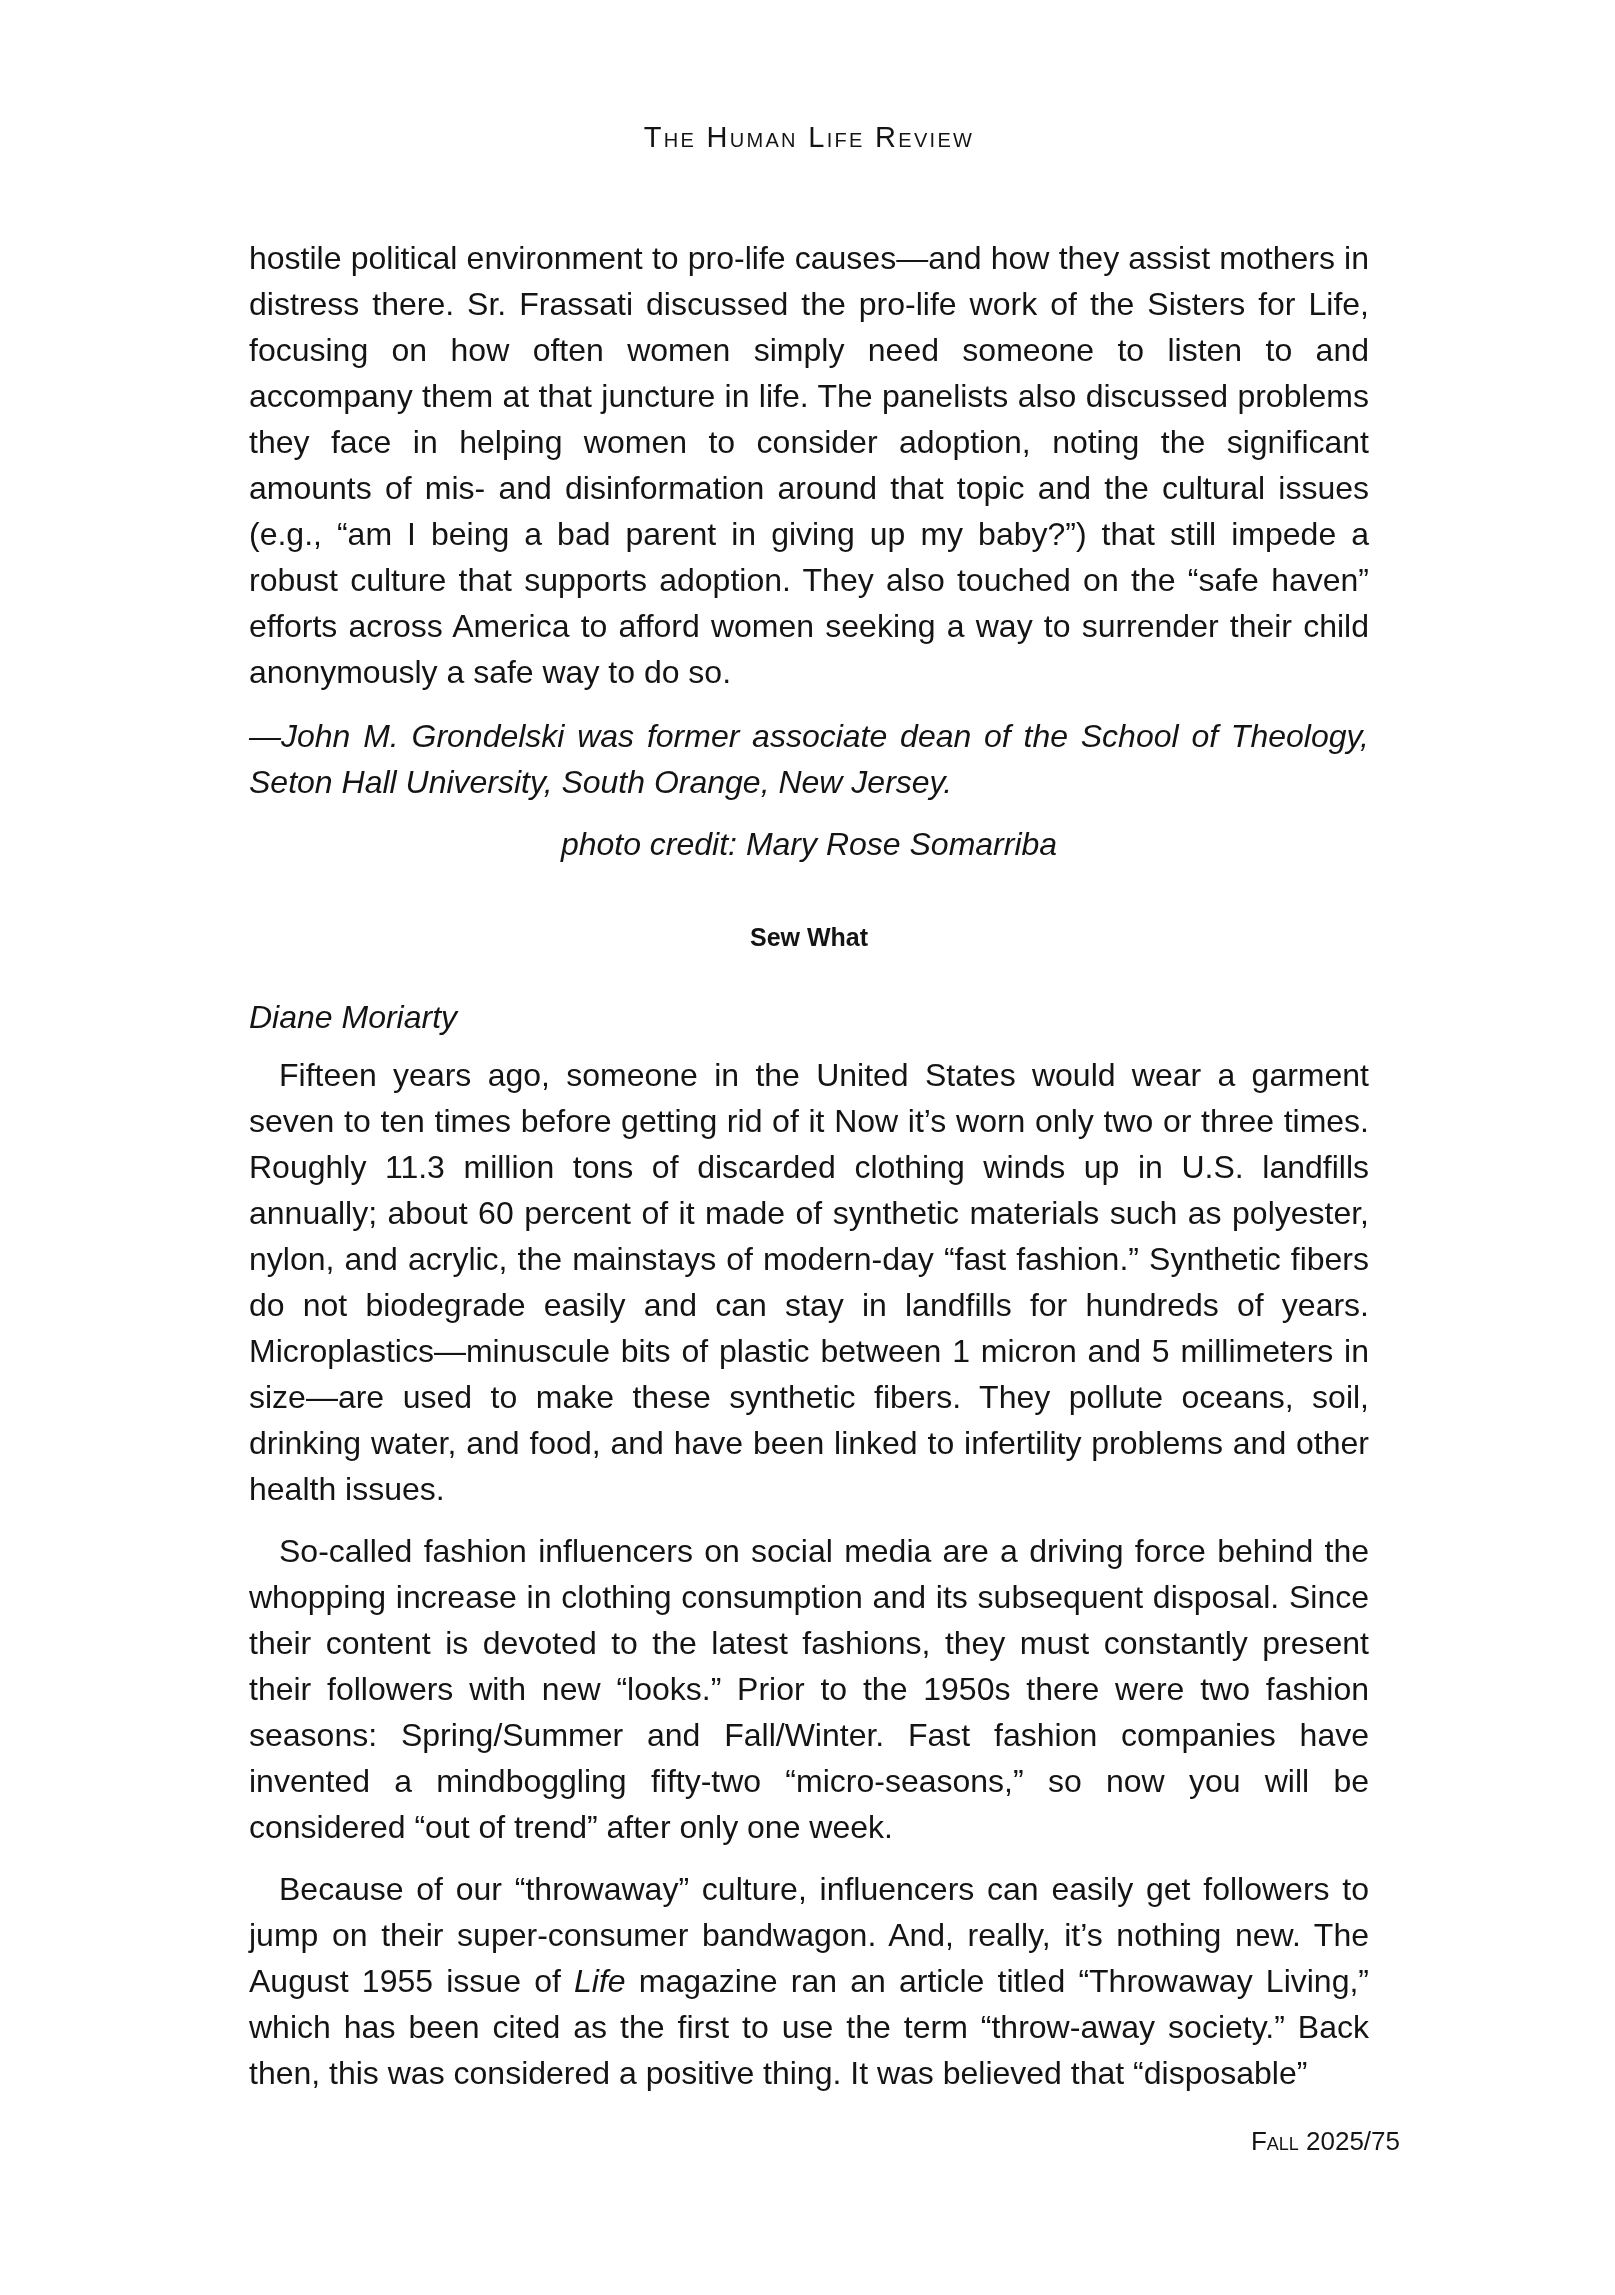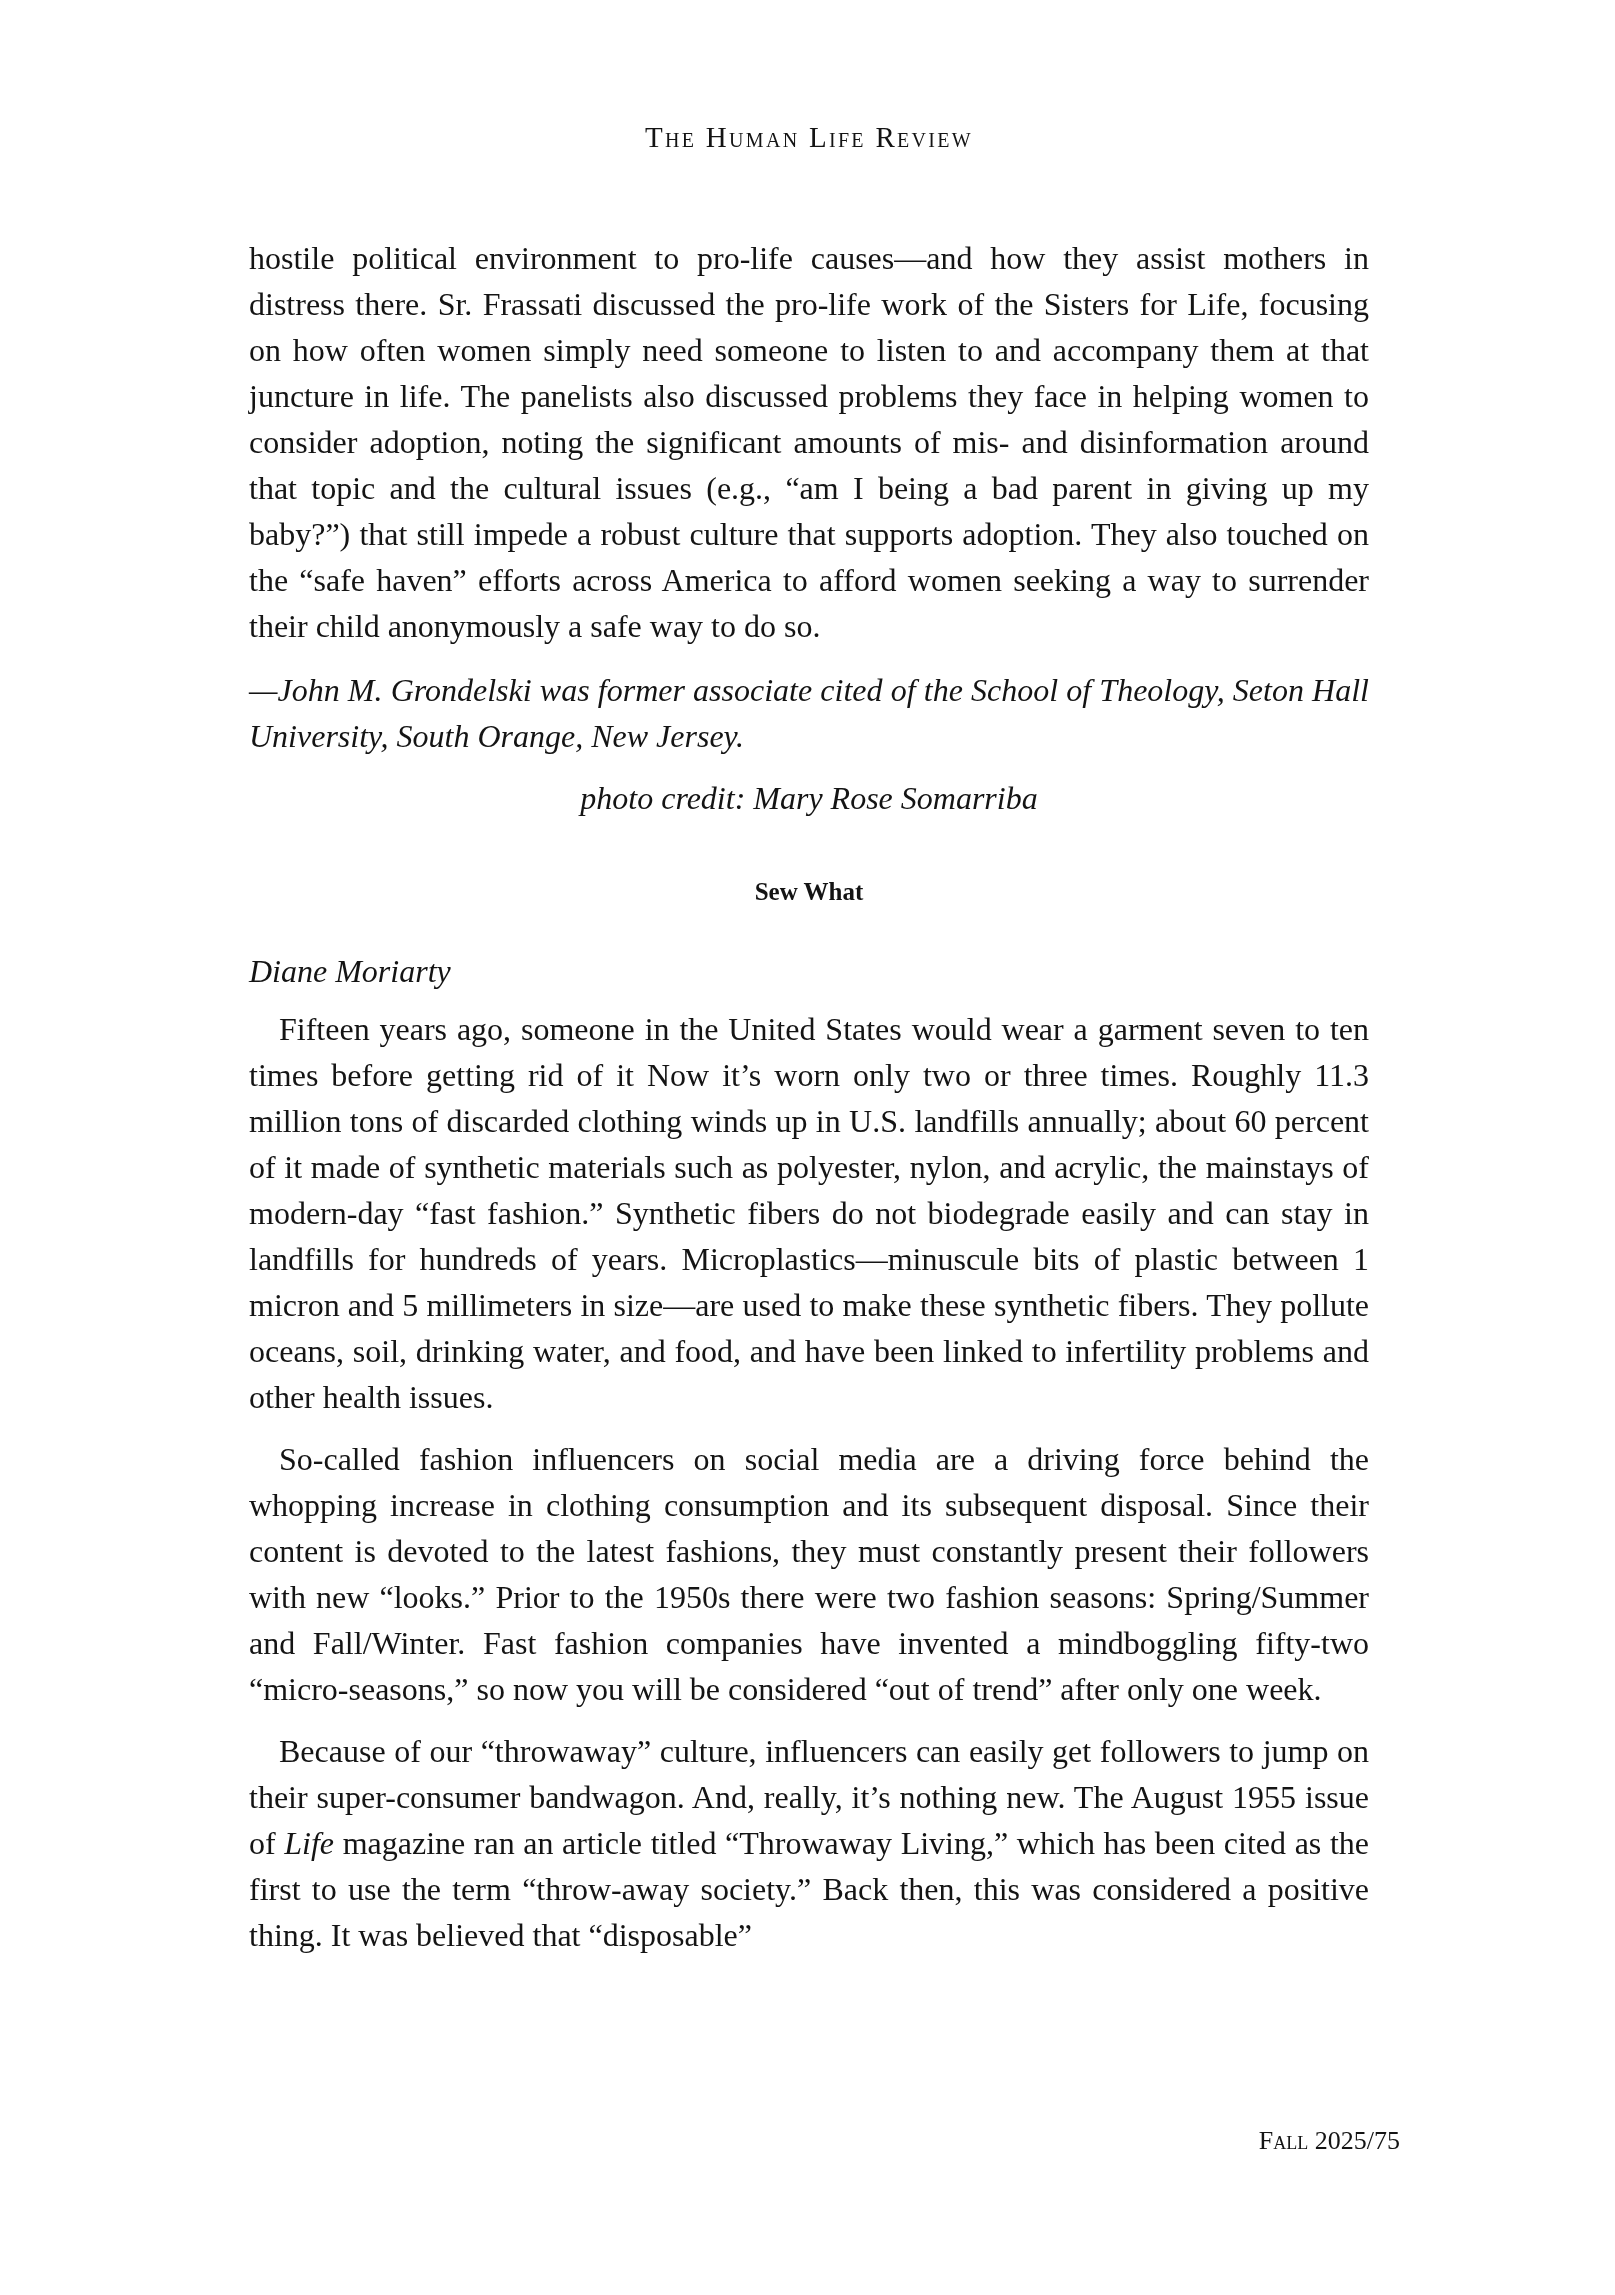--- a/index.html
+++ b/index.html
@@ -6,21 +6,21 @@
     margin: 0;
     padding: 0;
     background: #ffffff;
   }
   .page {
     position: relative;
     width: 1613px;
     height: 2295px;
     background: #ffffff;
     color: #141414;
-    font-family: Liberation Serif, serif;
+    font-family: Liberation Sans, sans-serif;
     overflow: hidden;
   }
   .running-head {
     position: absolute;
     top: 121px;
     left: 233px;
     width: 1152px;
     text-align: center;
     font-variant: small-caps;
     letter-spacing: 2.3px;
@@ -89,21 +89,21 @@
 <body>
 
 <div class="page">
 
   <div class="running-head">The Human Life Review</div>
 
   <div class="content">
 
     <p class="closing-paragraph">hostile political environment to pro-life causes—and how they assist mothers in distress there. Sr. Frassati discussed the pro-life work of the Sisters for Life, focusing on how often women simply need someone to listen to and accompany them at that juncture in life. The panelists also discussed problems they face in helping women to consider adoption, noting the significant amounts of mis- and disinformation around that topic and the cultural issues (e.g., “am I being a bad parent in giving up my baby?”) that still impede a robust culture that supports adoption. They also touched on the “safe haven” efforts across America to afford women seeking a way to surrender their child anonymously a safe way to do so.</p>
 
-    <p class="author-bio">—John M. Grondelski was former associate cited of the School of Theology, Seton Hall University, South Orange, New Jersey.</p>
+    <p class="author-bio">—John M. Grondelski was former associate dean of the School of Theology, Seton Hall University, South Orange, New Jersey.</p>
 
     <p class="photo-credit">photo credit: Mary Rose Somarriba</p>
 
     <p class="article-title">Sew What</p>
 
     <p class="article-author">Diane Moriarty</p>
 
     <p class="body-para first-body-para">Fifteen years ago, someone in the United States would wear a garment seven to ten times before getting rid of it Now it’s worn only two or three times. Roughly 11.3 million tons of discarded clothing winds up in U.S. landfills annually; about 60 percent of it made of synthetic materials such as polyester, nylon, and acrylic, the mainstays of modern-day “fast fashion.” Synthetic fibers do not biodegrade easily and can stay in landfills for hundreds of years. Microplastics—minuscule bits of plastic between 1 micron and 5 millimeters in size—are used to make these synthetic fibers. They pollute oceans, soil, drinking water, and food, and have been linked to infertility problems and other health issues.</p>
 
     <p class="body-para">So-called fashion influencers on social media are a driving force behind the whopping increase in clothing consumption and its subsequent disposal. Since their content is devoted to the latest fashions, they must constantly present their followers with new “looks.” Prior to the 1950s there were two fashion seasons: Spring/Summer and Fall/Winter. Fast fashion companies have invented a mindboggling fifty-two “micro-seasons,” so now you will be considered “out of trend” after only one week.</p>

